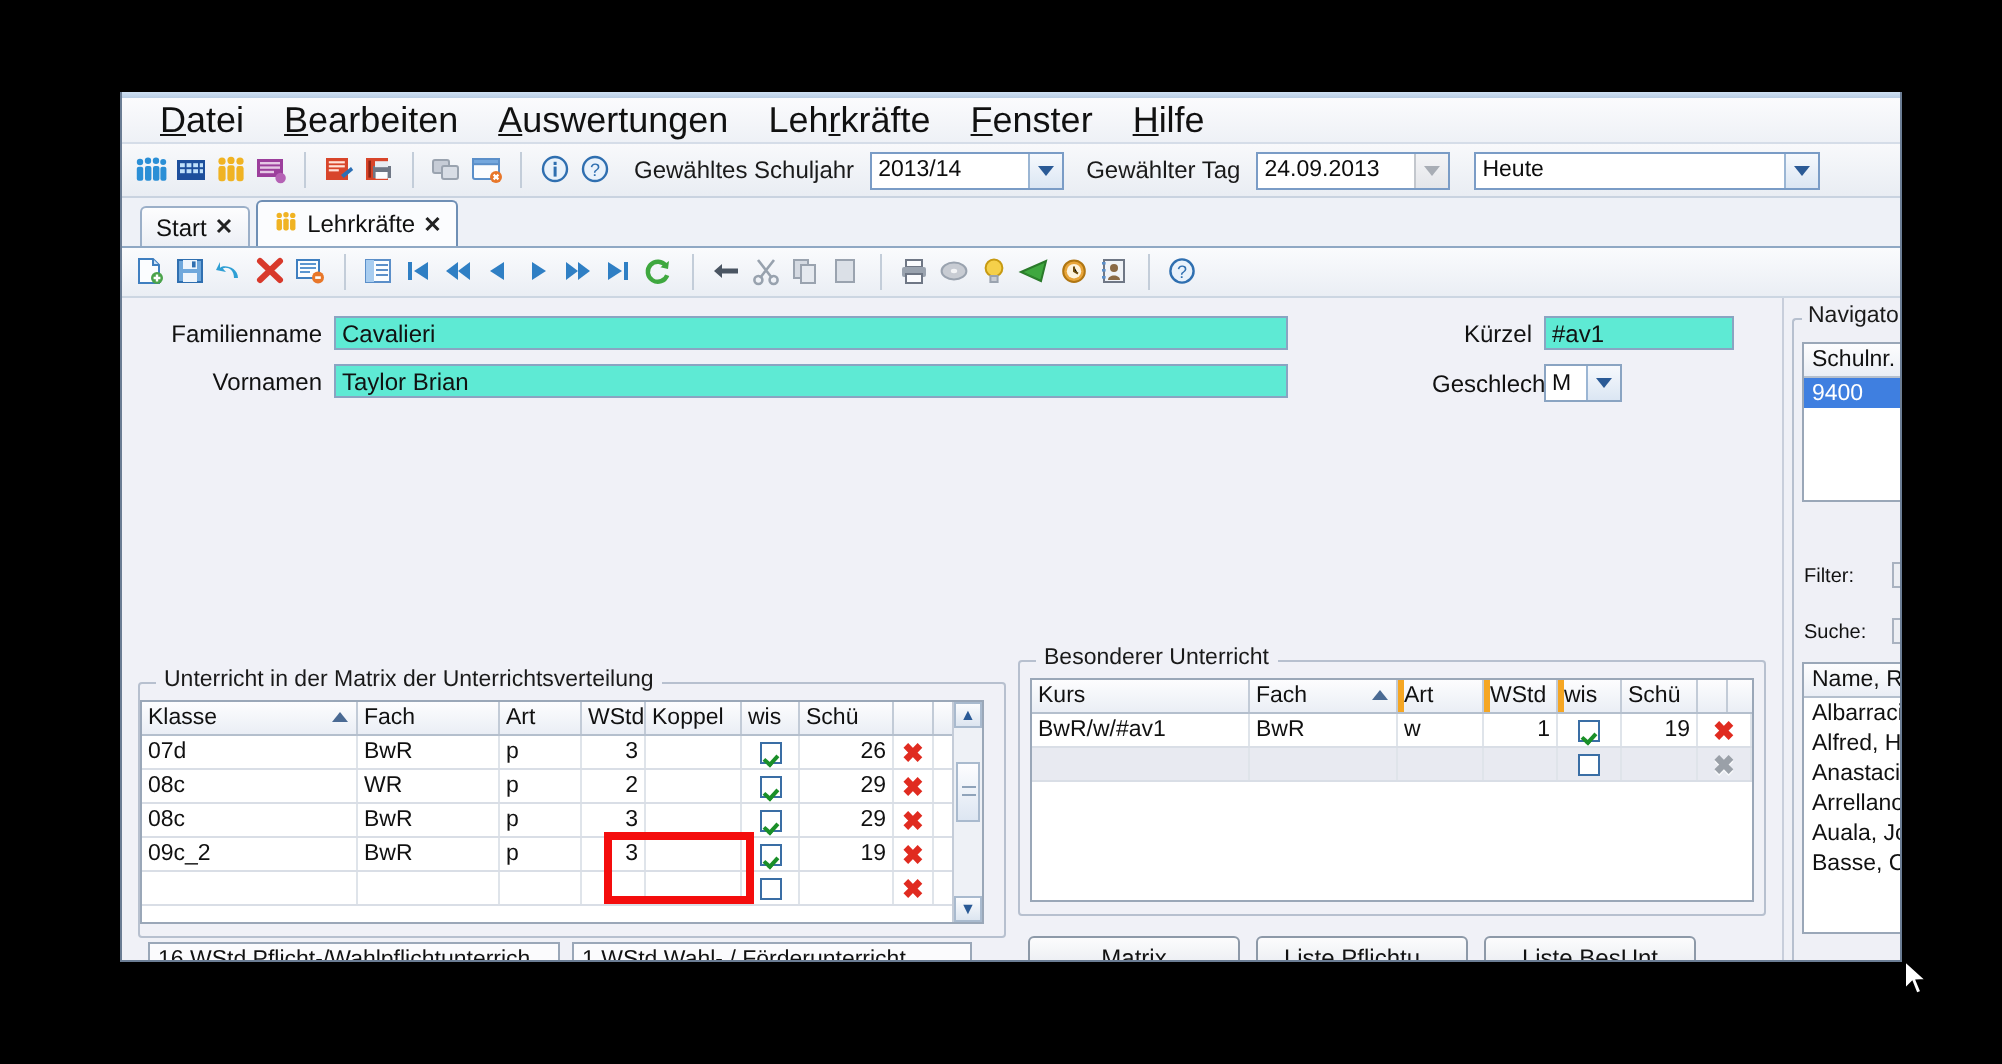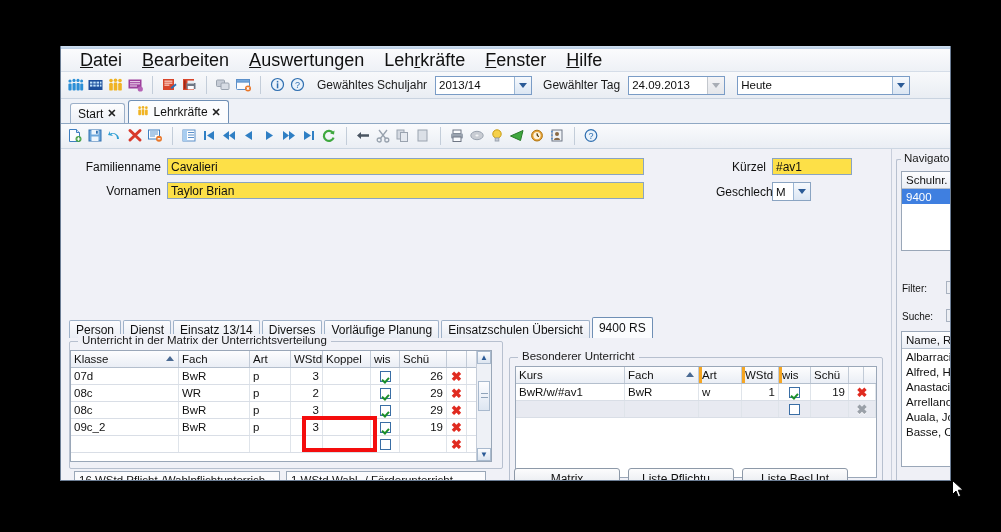--- a/index.html
+++ b/index.html
@@ -44,21 +44,21 @@
   .toolbar2{height:24px;background:linear-gradient(#fafbfd,#eaeef4);border-bottom:1px solid #ccd6e2;
             display:flex;align-items:center;padding:0 6px;gap:3px;}
 
   
   .content{position:relative;height:386px;background:#f0f1f7;}
   .leftpane{position:absolute;left:0;top:0;width:830px;height:386px;}
   .navpane{position:absolute;left:830px;top:0;width:59px;height:386px;background:#eff0f6;border-left:1px solid #c8cedb;}
 
   .field-row{position:absolute;display:flex;align-items:center;}
   .flabel{font-size:12px;color:#111;text-align:right;}
-  .inp{height:17px;background:#fde047;border:1px solid #8aa4c2;font-size:12px;color:#111;
+  .inp{height:17px;background:#5eead4;border:1px solid #8aa4c2;font-size:12px;color:#111;
        padding:0 3px;display:flex;align-items:center;box-sizing:border-box;}
 
   
   .tabstrip{position:absolute;left:8px;top:168px;display:flex;align-items:flex-end;}
   .ftab{height:17px;display:flex;align-items:center;padding:0 6px;font-size:12px;color:#111;
         background:linear-gradient(#fcfcfe,#e9edf4);border:1px solid #9fb2c9;border-bottom:none;
         margin-right:2px;border-radius:2px 2px 0 0;cursor:pointer;white-space:nowrap;}
   .ftab.active{height:20px;background:#fbfcfe;border-color:#6f8fb5;font-weight:normal;}
 
   
@@ -452,47 +452,38 @@
 
    <div class="leftpane">
 
     <div class="field-row" style="left:8px;top:9px;">
       <span class="flabel" style="width:92px">Familienname</span>
       <span class="inp" style="width:477px;margin-left:6px">Cavalieri</span>
     </div>
 
     <div class="field-row" style="left:655px;top:9px;">
       <span class="flabel" style="width:50px">Kürzel</span>
-      <span class="inp" style="width:80px;margin-left:6px">#av1</span>
+      <span class="inp" style="width:95px;margin-left:6px">#av1</span>
     </div>
 
     <div class="field-row" style="left:8px;top:33px;">
       <span class="flabel" style="width:92px">Vornamen</span>
       <span class="inp" style="width:477px;margin-left:6px">Taylor Brian</span>
     </div>
 
     <div class="field-row" style="left:655px;top:33px;">
       <span class="flabel" style="width:50px">Geschlecht</span>
       <div class="combo" style="width:34px;margin-left:6px;border-color:#8aa4c2">
         <span class="cv">M</span>
         <span class="arrowbtn">
                 <i class="chev"></i>
               </span>
       </div>
     </div>
 
-    <div class="tabstrip">
-      <div class="ftab">Person</div>
-      <div class="ftab">Dienst</div>
-      <div class="ftab">Einsatz 13/14</div>
-      <div class="ftab">Diverses</div>
-      <div class="ftab">Vorläufige Planung</div>
-      <div class="ftab">Einsatzschulen Übersicht</div>
-      <div class="ftab active">9400 RS</div>
-    </div>
 
     <div class="group" style="left:8px;top:192px;width:432px;height:126px;">
       <span class="gtitle">Unterricht in der Matrix der Unterrichtsverteilung</span>
       <div class="grid" style="left:0;top:8px;width:420px;height:110px;">
         <div class="ghead">
           <div class="gh" style="width:108px">
                   <span>Klasse</span>
                   <i class="sortasc"></i>
                 </div>
           <div class="gh" style="width:71px">
@@ -598,21 +589,21 @@
           <div class="vsbtn" style="position:absolute;bottom:0;left:0;right:0">
                   <span style="font-size:8px;color:#2a5a96">▼</span>
                 </div>
         </div>
       </div>
     </div>
 
     <div class="infobox" style="position:absolute;left:13px;top:322px;width:206px">16 WStd Pflicht-/Wahlpflichtunterrich</div>
     <div class="infobox" style="position:absolute;left:225px;top:322px;width:200px">1 WStd Wahl- / Förderunterricht</div>
 
-    <div class="group" style="left:448px;top:208px;width:372px;height:126px;">
+    <div class="group" style="left:448px;top:181px;width:372px;height:126px;">
       <span class="gtitle">Besonderer Unterricht</span>
       <div class="grid" style="left:5px;top:8px;width:360px;height:110px;">
         <div class="ghead">
           <div class="gh" style="width:109px">
                   <span>Kurs</span>
                 </div>
           <div class="gh" style="width:74px">
                   <span>Fach</span>
                   <i class="sortasc"></i>
                 </div>

